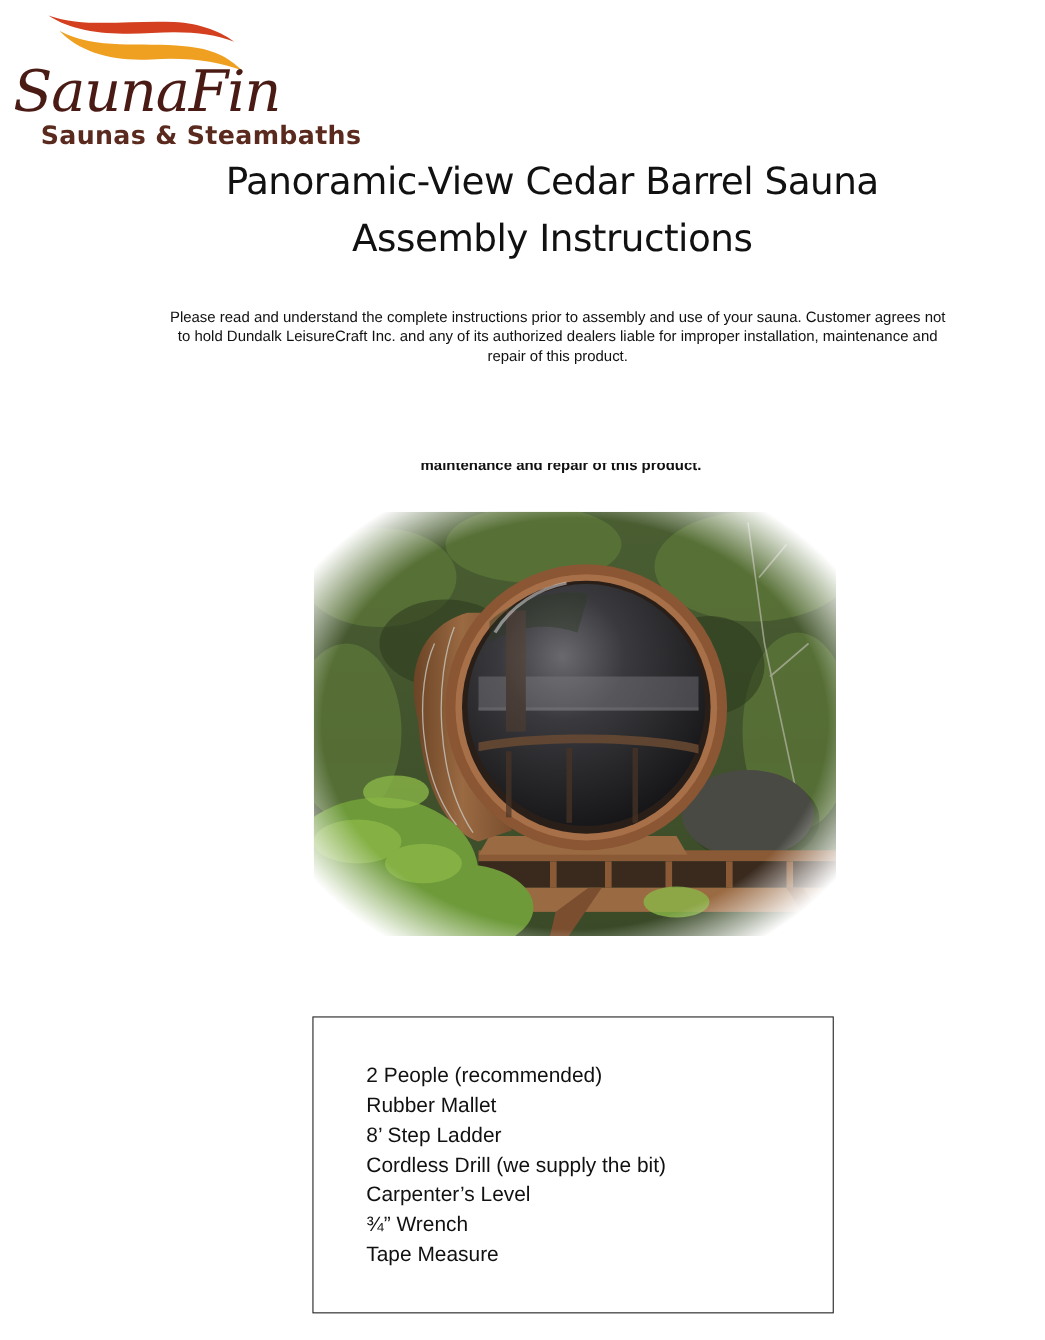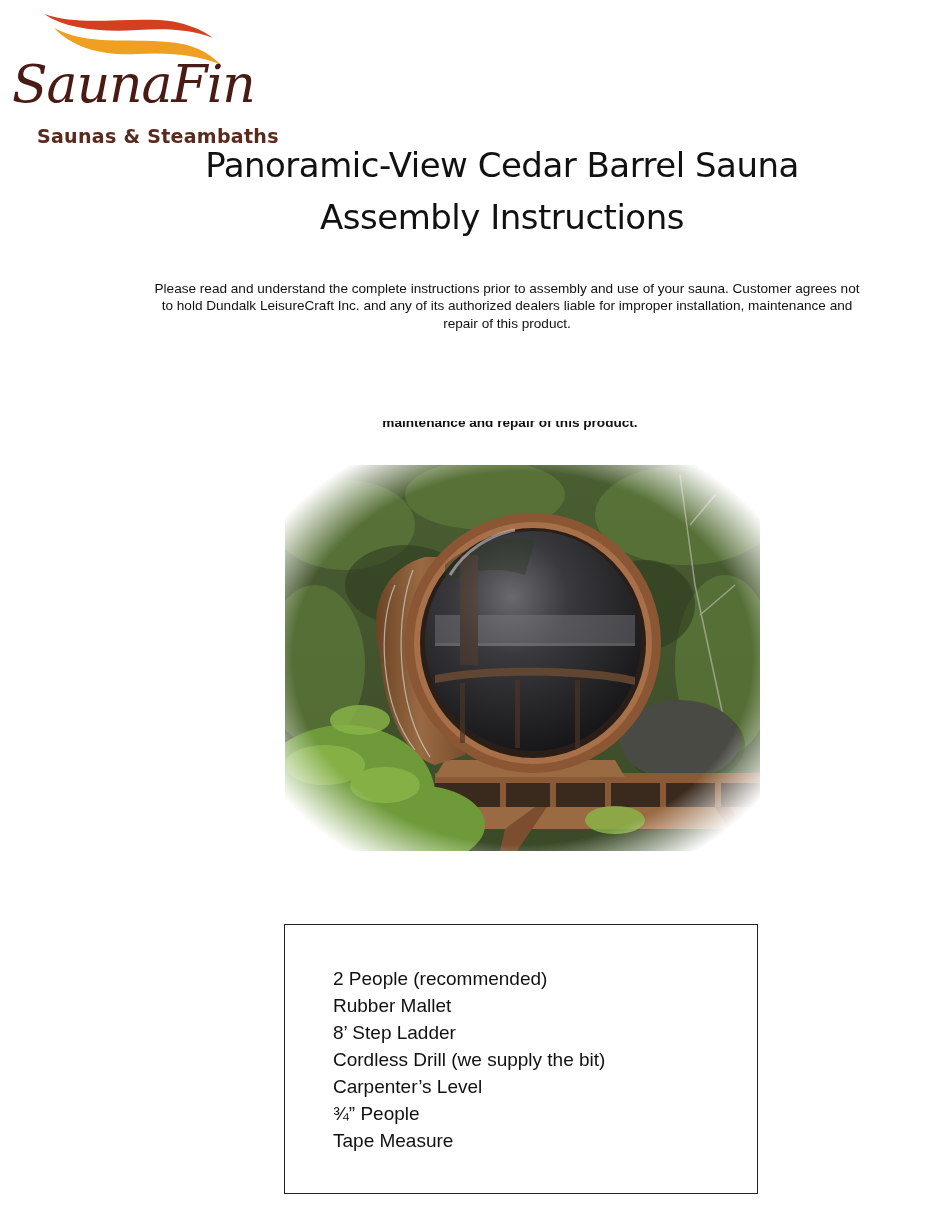--- a/index.html
+++ b/index.html
@@ -34,26 +34,25 @@
       color: #4a1a14;
       letter-spacing: -1px;
       white-space: nowrap;
     }
     .logo-tagline {
       position: absolute;
       left: 29px;
       top: 104px;
       font-family: "DejaVu Sans", "Liberation Sans", sans-serif;
       font-weight: bold;
-      font-size: 19px;
+      font-size: 23px;
       line-height: 24px;
       color: #5a2a1e;
       letter-spacing: 0.3px;
       white-space: nowrap;
-      margin-top: 12px;
     }
     .title {
       position: absolute;
       left: 0;
       width: 1004px;
       text-align: center;
       font-family: "DejaVu Sans", "Liberation Sans", sans-serif;
       font-size: 34px;
       line-height: 40px;
       color: #111111;
@@ -248,16 +247,16 @@
   </svg>
 </div>
 
 <div class="tools-box">
   <ul class="tools-list">
     <li>2 People (recommended)</li>
     <li>Rubber Mallet</li>
     <li>8’ Step Ladder</li>
     <li>Cordless Drill (we supply the bit)</li>
     <li>Carpenter’s Level</li>
-    <li>¾” People</li>
+    <li>¾” Wrench</li>
     <li>Tape Measure</li>
   </ul>
 </div>
 
 </body></html>

